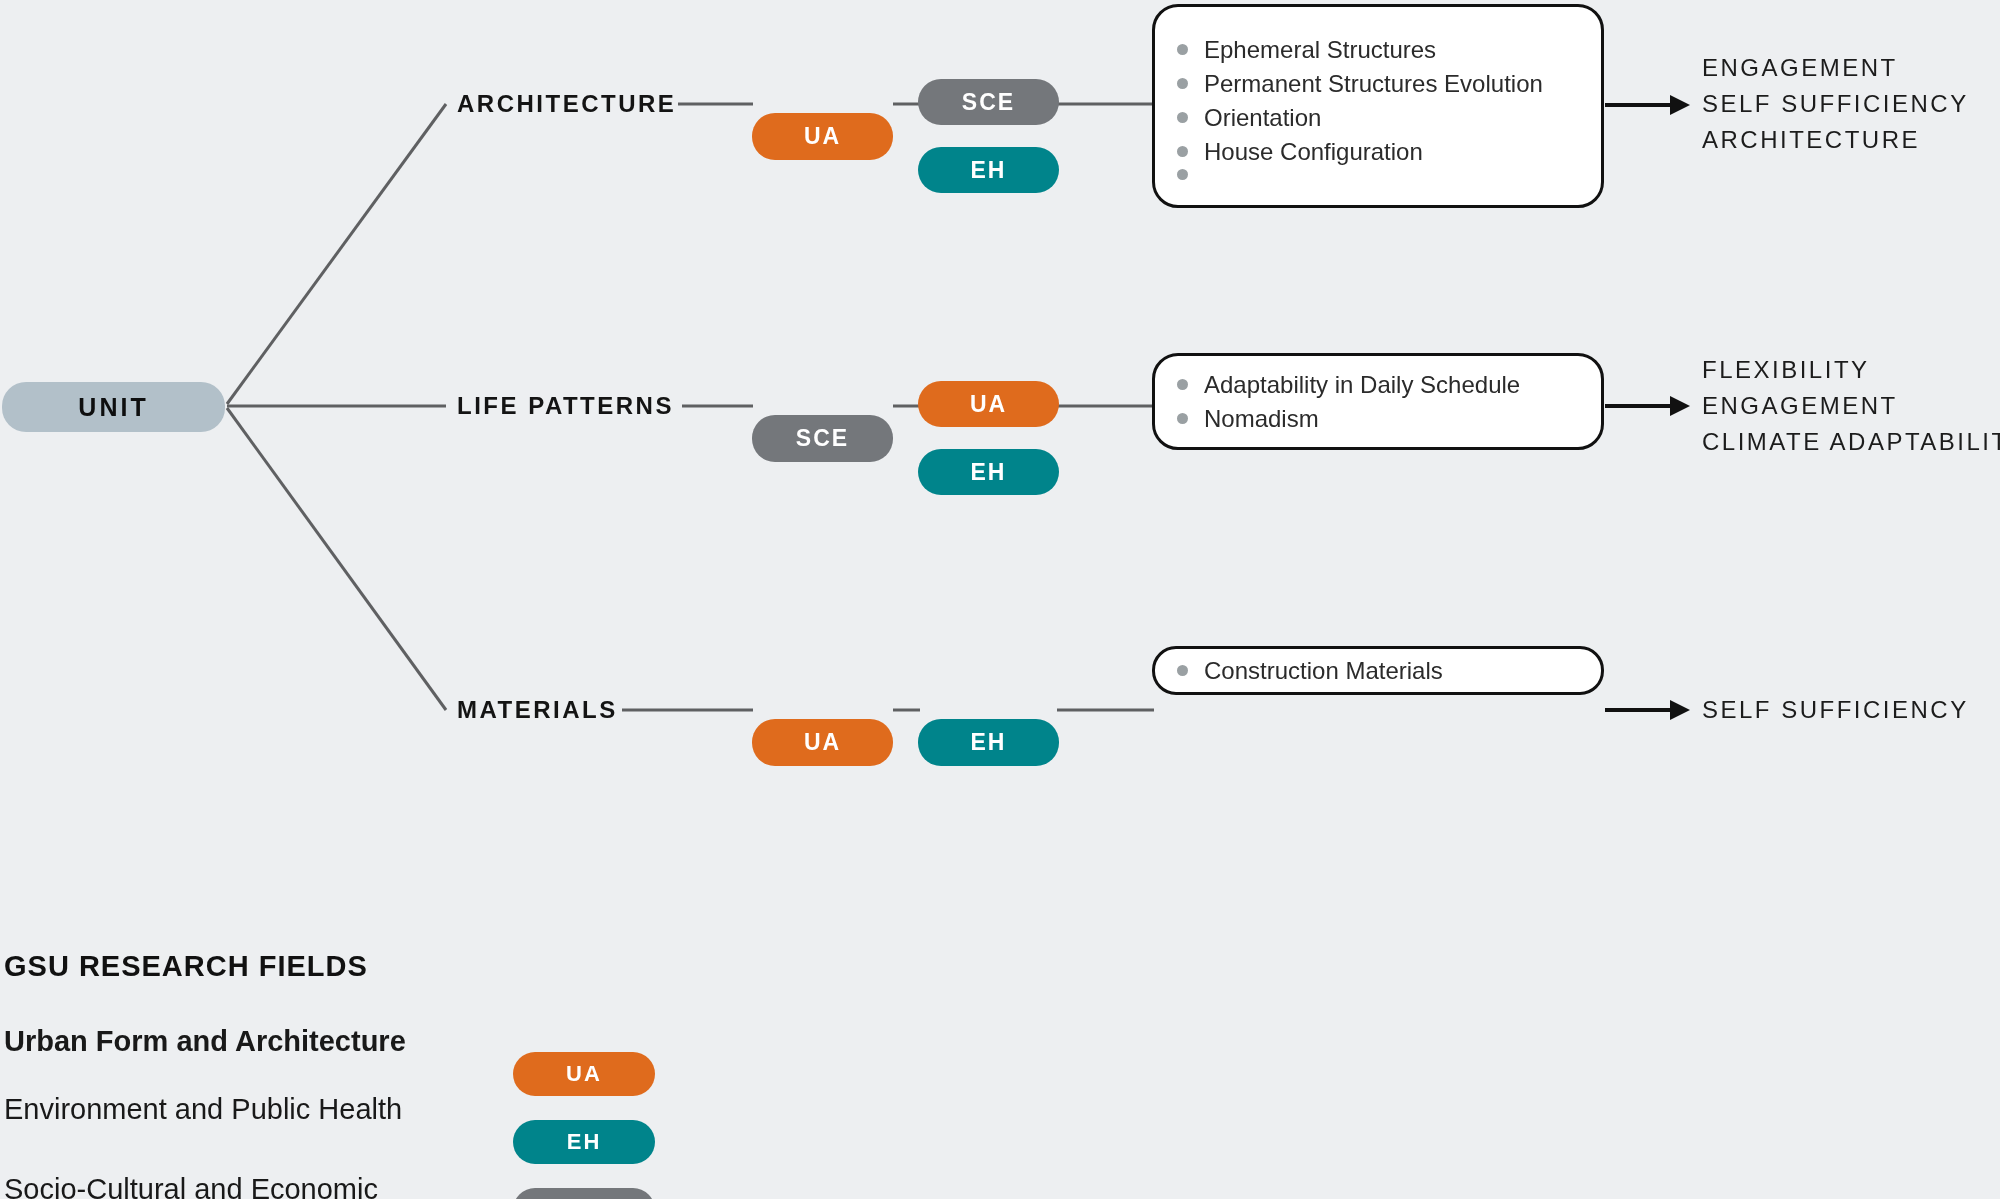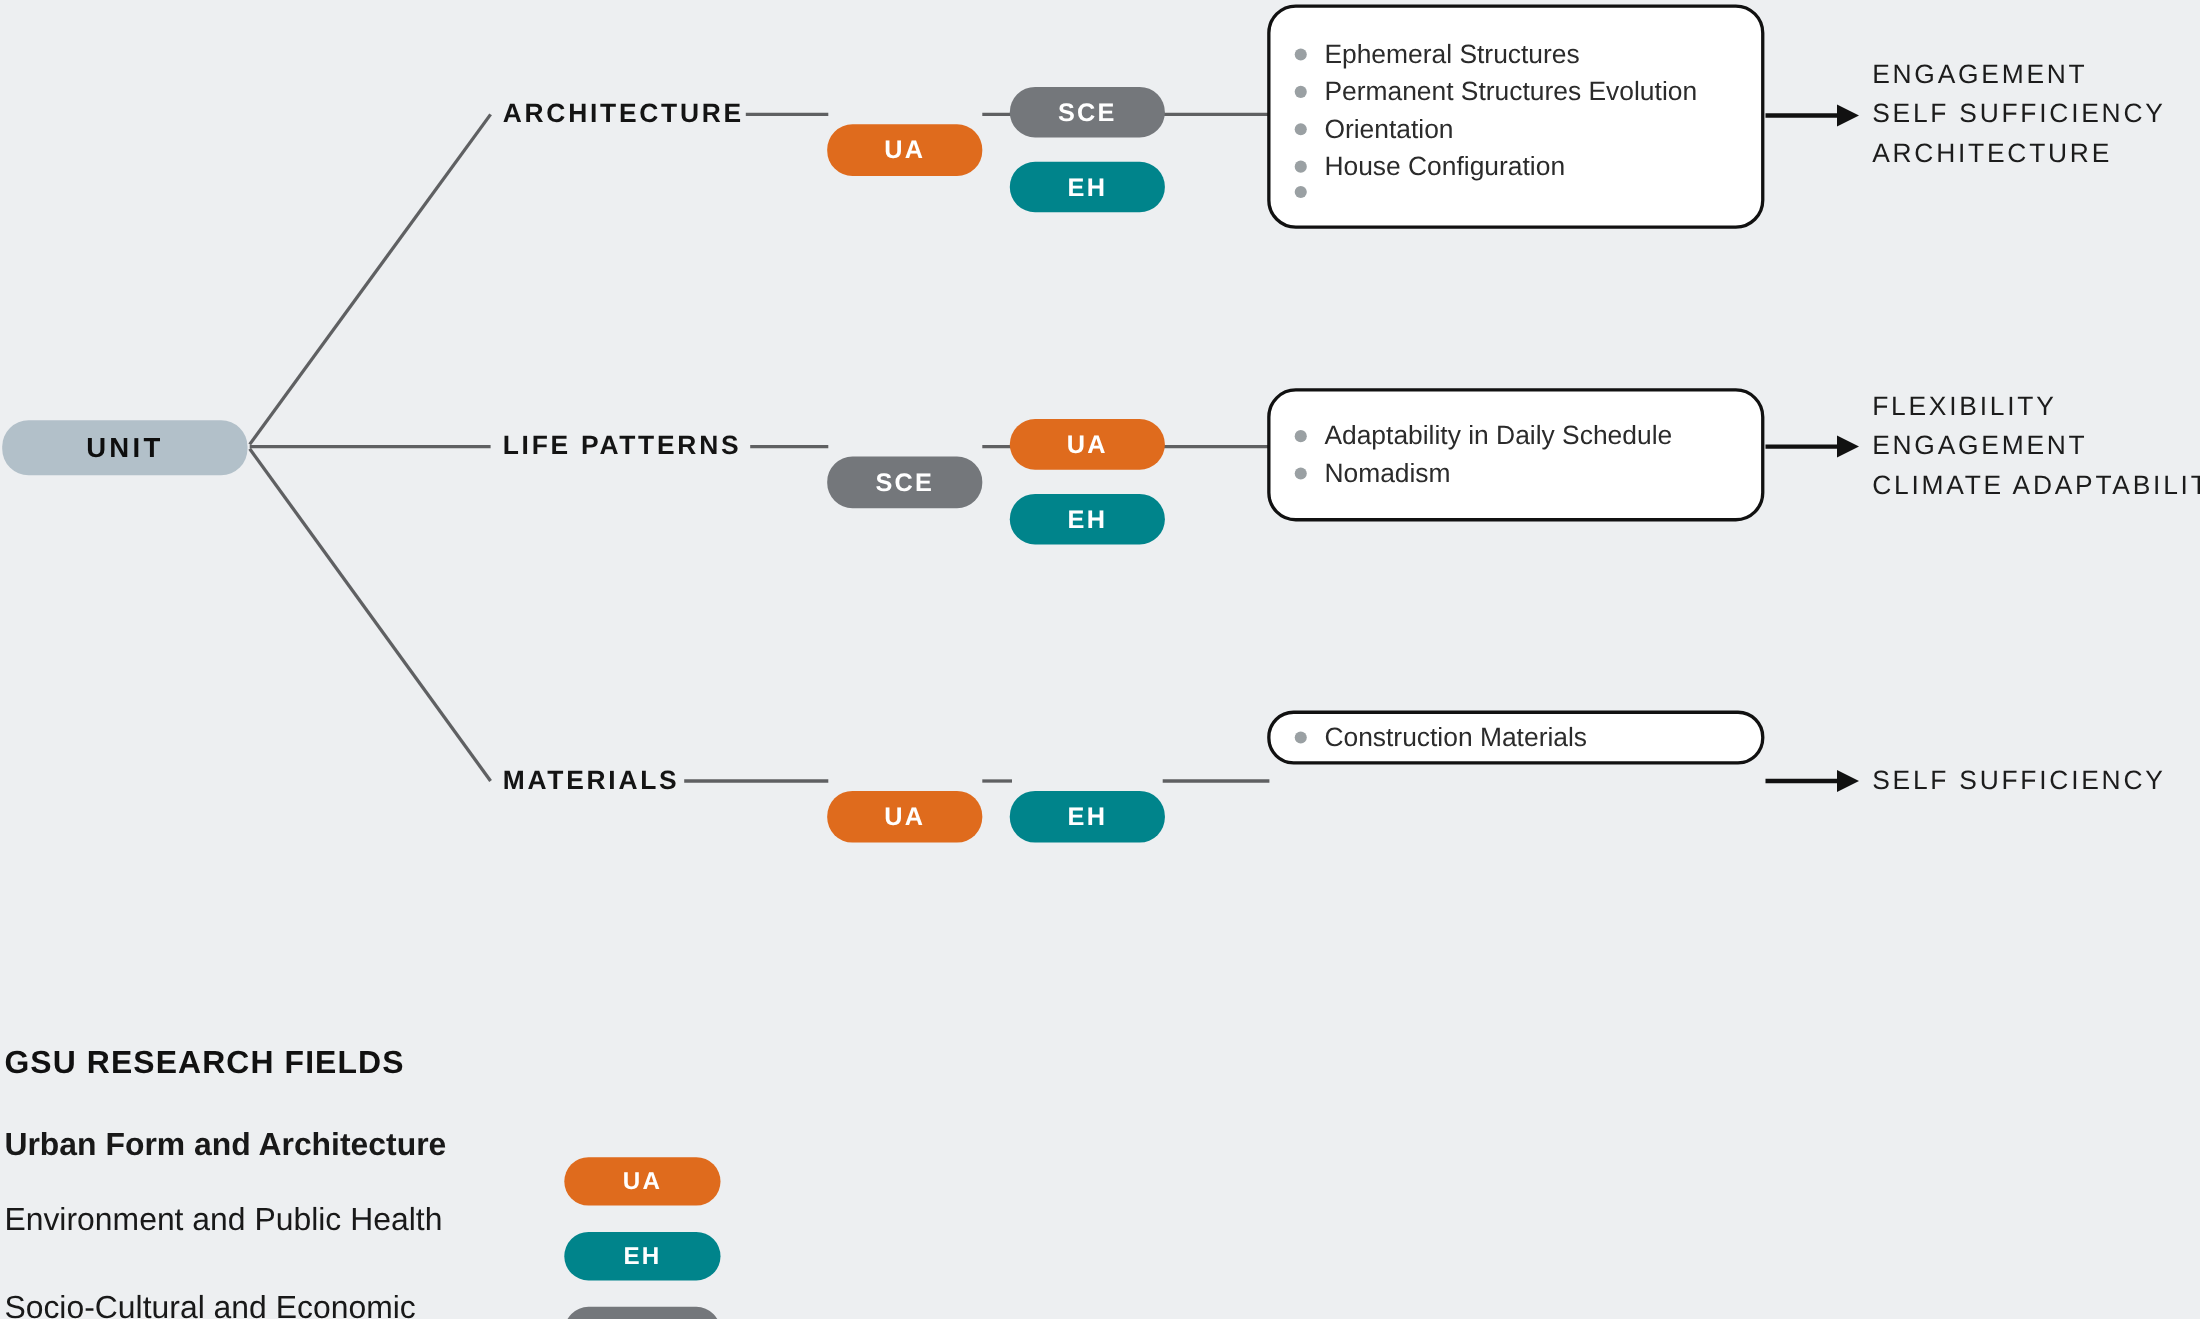--- a/index.html
+++ b/index.html
@@ -133,21 +133,21 @@
   <div class="badge sce" style="left:752px;top:383px;width:141px;height:47px;">
     <span>SCE</span>
   </div>
   <div class="badge ua" style="left:918px;top:349px;width:141px;height:46px;">
     <span>UA</span>
   </div>
   <div class="badge eh" style="left:918px;top:417px;width:141px;height:46px;">
     <span>EH</span>
   </div>
 
-  <div class="topic-box" style="left:1152px;top:353px;width:452px;height:121px;">
+  <div class="topic-box" style="left:1152px;top:353px;width:452px;height:97px;">
     <div class="topic">
         <span class="dot"></span>
         <span>Adaptability in Daily Schedule</span>
       </div>
     <div class="topic">
         <span class="dot"></span>
         <span>Nomadism</span>
       </div>
   </div>
 

